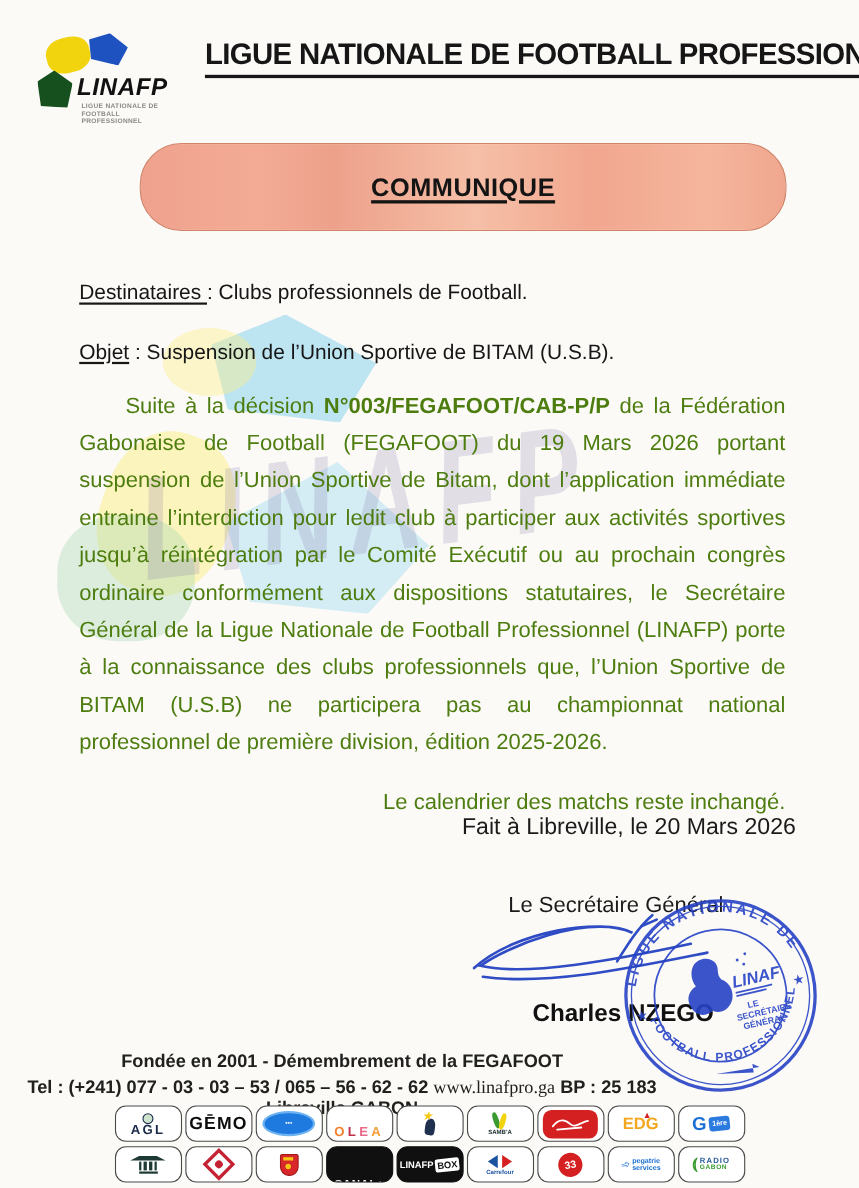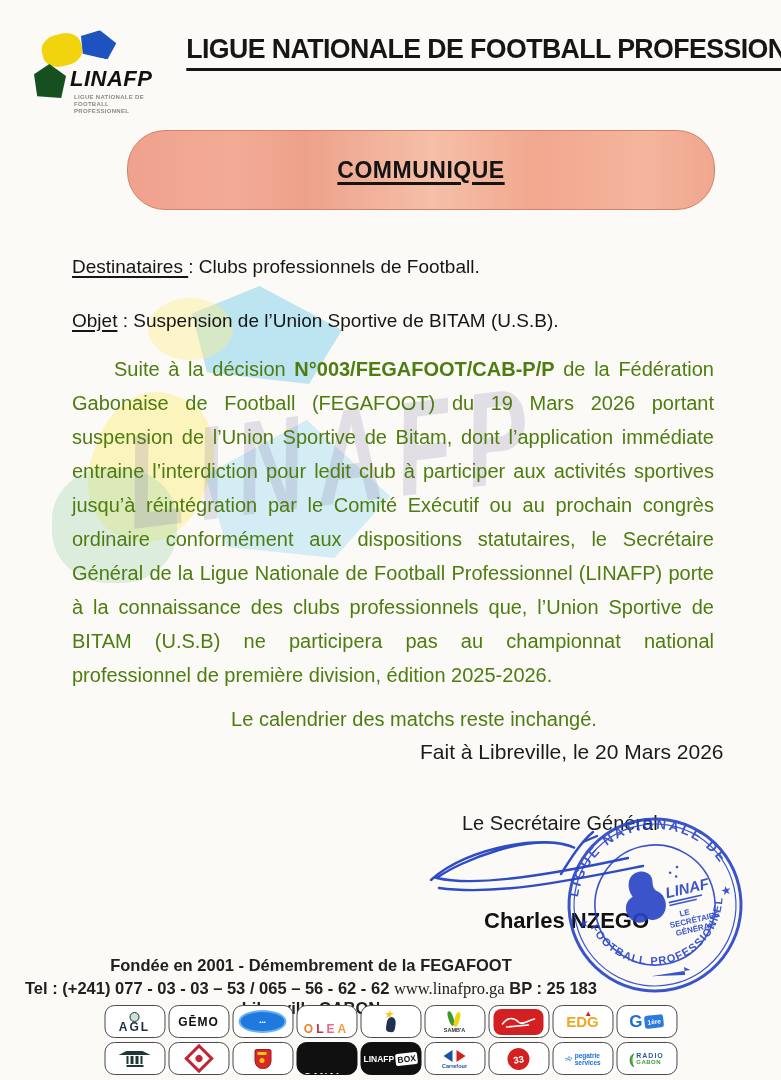--- a/index.html
+++ b/index.html
@@ -47,21 +47,21 @@
     text-decoration:underline;text-decoration-thickness:2.5px;text-underline-offset:4px;}
 
   
   .meta{left:72px;z-index:2;font-size:19px;font-weight:normal;color:#161616;}
   .meta .u{text-decoration:underline;text-decoration-thickness:2px;text-underline-offset:3px;}
 
   
   .bodytext{left:72px;top:352px;width:642px;z-index:2;font-size:20px;line-height:34px;
     color:#4d7c0f;}
   .bodytext p{margin:0;text-align:justify;text-indent:42px;}
-  .bodytext p.p2{margin-top:10px;text-align:center;}
+  .bodytext p.p2{margin-top:20px;text-align:right;}
 
   .placedate{left:420px;top:740px;font-size:21px;z-index:2;color:#1b1b1b;}
   .sgtitle{left:462px;top:812px;font-size:20px;z-index:2;color:#1b1b1b;}
   .sgname{left:484px;top:908px;font-size:22px;font-weight:800;z-index:2;color:#111;}
 
   .signature{left:423px;top:828px;z-index:3;}
   .stamp{left:565px;top:815px;z-index:4;transform:rotate(-13deg);opacity:.9;}
 
   
   .foot{left:0;width:622px;text-align:center;z-index:2;color:#20201e;}
@@ -70,21 +70,21 @@
   .foot2 .site{font-weight:400;font-family:Liberation Serif, serif;}
 
   
   .lrow{left:50%;transform:translateX(-50%);display:flex;gap:3px;z-index:2;}
   .lrow1{top:1005px;} .lrow2{top:1042px;}
   .badge{width:61px;height:33px;background:#fff;border:1.6px solid #4a4a4a;border-radius:10px;
     display:flex;flex-direction:column;align-items:center;justify-content:center;overflow:hidden;
     box-sizing:border-box;}
   .b-agl{color:#1a2b4a;font-weight:900;font-size:12px;letter-spacing:2px;line-height:10px;}
   .agl-globe{width:8px;height:8px;border-radius:50%;border:1.4px solid #1a2b4a;background:#cfe4cf;}
-  .b-gemo{color:#0d0d0d;font-weight:900;font-size:12px;letter-spacing:1px;}
+  .b-gemo{color:#0d0d0d;font-weight:900;font-size:16px;letter-spacing:1px;}
   .oval{width:44px;height:19px;border-radius:50%;background:#1f7ae0;border:2px solid #6db2f0;
     color:#fff;font-size:6px;font-weight:bold;display:flex;align-items:center;justify-content:center;}
   .b-olea{font-weight:800;font-size:12px;letter-spacing:3px;margin-top:15px;}
   .b-olea .c1{color:#f08030}.b-olea .c2{color:#c03048}.b-olea .c3{color:#e86a8a}.b-olea .c4{color:#f0a040}
   .starfig{position:relative;width:20px;height:22px;}
   .starfig .sil{position:absolute;left:6px;top:6px;width:9px;height:15px;background:#20304f;
     border-radius:45% 45% 30% 30%;transform:rotate(8deg);}
   .starfig .st{position:absolute;left:3px;top:-3px;color:#f6c710;font-size:11px;}
   .samba-ic{position:relative;width:18px;height:16px;}
   .samba-ic i{position:absolute;display:block;width:5px;height:15px;border-radius:40%;}

